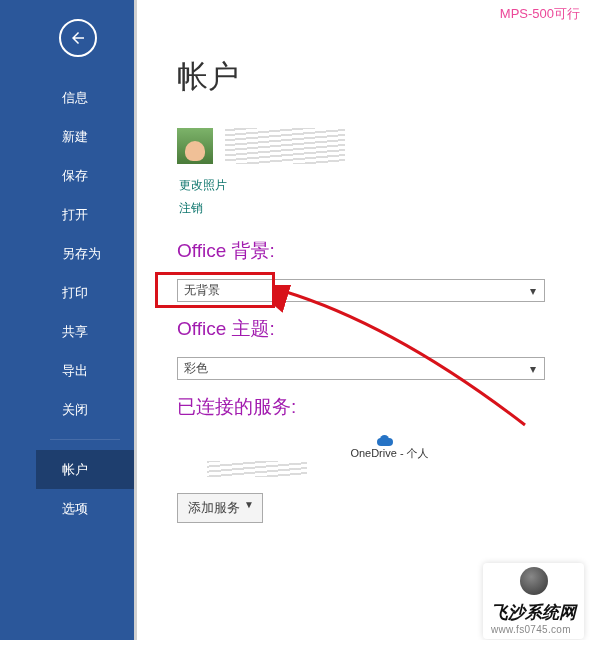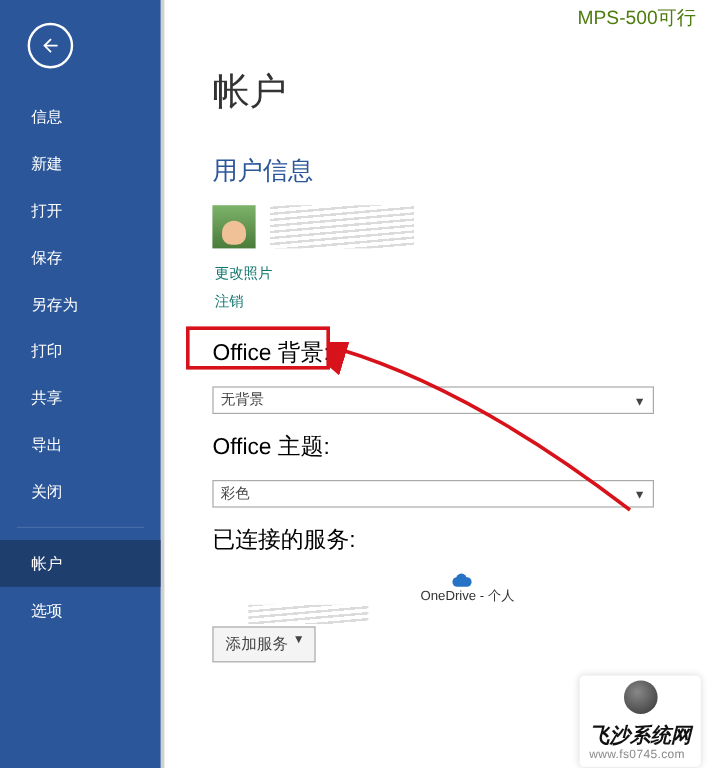--- a/index.html
+++ b/index.html
@@ -16,20 +16,21 @@
       overflow: hidden;
     }
     .sidebar {
       position: absolute;
       left: 0;
       top: 0;
       width: 134px;
       height: 640px;
       background: #2b579a;
       color: #fff;
+      padding-left: 36px;
     }
     .back-btn {
       width: 38px;
       height: 38px;
       border: 2px solid #fff;
       border-radius: 50%;
       margin: 19px 0 0 23px;
       display: flex;
       align-items: center;
       justify-content: center;
@@ -66,38 +67,38 @@
       left: 137px;
       top: 0;
       right: 0;
       height: 640px;
       padding: 0 0 0 40px;
     }
     .doc-title {
       position: absolute;
       right: 10px;
       top: 5px;
-      font-size: 16px;
-      color: #4d7c0f;
+      font-size: 13px;
+      color: #ec4899;
     }
     .page-title {
       font-size: 31px;
       font-weight: 300;
       color: #333;
       margin-top: 56px;
       margin-bottom: 30px;
     }
     .section-title {
       font-size: 21px;
       color: #2b579a;
       font-weight: 400;
       margin-bottom: 15px;
     }
     .section-title.dark {
-      color: #000000;
+      color: #a21caf;
       font-size: 19px;
     }
     .user-info {
       display: flex;
       align-items: center;
       margin-bottom: 10px;
     }
     .avatar {
       width: 36px;
       height: 36px;
@@ -194,20 +195,21 @@
       border-radius:50%;
     }
     .service-sub{
       padding-left:40px;
       font-size:12px;
       color:#555;
       height:18px;
       position:relative;
     }
     .add-service-btn {
+      margin-top: 14px;
       border: 1px solid #aaa;
       background: #f4f4f4;
       font-size: 13px;
       color: #444;
       padding: 5px 8px 5px 10px;
       cursor: pointer;
       display: inline-flex;
     }
     .add-service-btn .chev{
       margin-left:4px;
@@ -255,39 +257,38 @@
 
 <div class="sidebar">
   <div class="back-btn">
     <svg width="18" height="18" viewBox="0 0 24 24">
         <path d="M20 11H7.8l5.6-5.6L12 4l-8 8 8 8 1.4-1.4L7.8 13H20z"></path>
       </svg>
   </div>
   <div class="sidebar-list">
     <div class="sidebar-item"><span>信息</span></div>
     <div class="sidebar-item"><span>新建</span></div>
+    <div class="sidebar-item"><span>保存</span></div>
     <div class="sidebar-item"><span>打开</span></div>
-    <div class="sidebar-item"><span>保存</span></div>
     <div class="sidebar-item"><span>另存为</span></div>
     <div class="sidebar-item"><span>打印</span></div>
     <div class="sidebar-item"><span>共享</span></div>
     <div class="sidebar-item"><span>导出</span></div>
     <div class="sidebar-item"><span>关闭</span></div>
     <hr class="sidebar-divider">
     <div class="sidebar-item active"><span>帐户</span></div>
     <div class="sidebar-item"><span>选项</span></div>
   </div>
 </div>
 <div class="content-border"></div>
 
 <div class="content">
   <div class="doc-title">MPS-500可行</div>
   <h1 class="page-title">帐户</h1>
 
-  <h2 class="section-title">用户信息</h2>
   <div class="user-info">
     <div class="avatar"></div>
     <div class="user-name-area scribble"></div>
   </div>
 
   <ul class="link-list">
     <li class="link-item">更改照片</li>
     <li class="link-item">注销</li>
   </ul>
 

